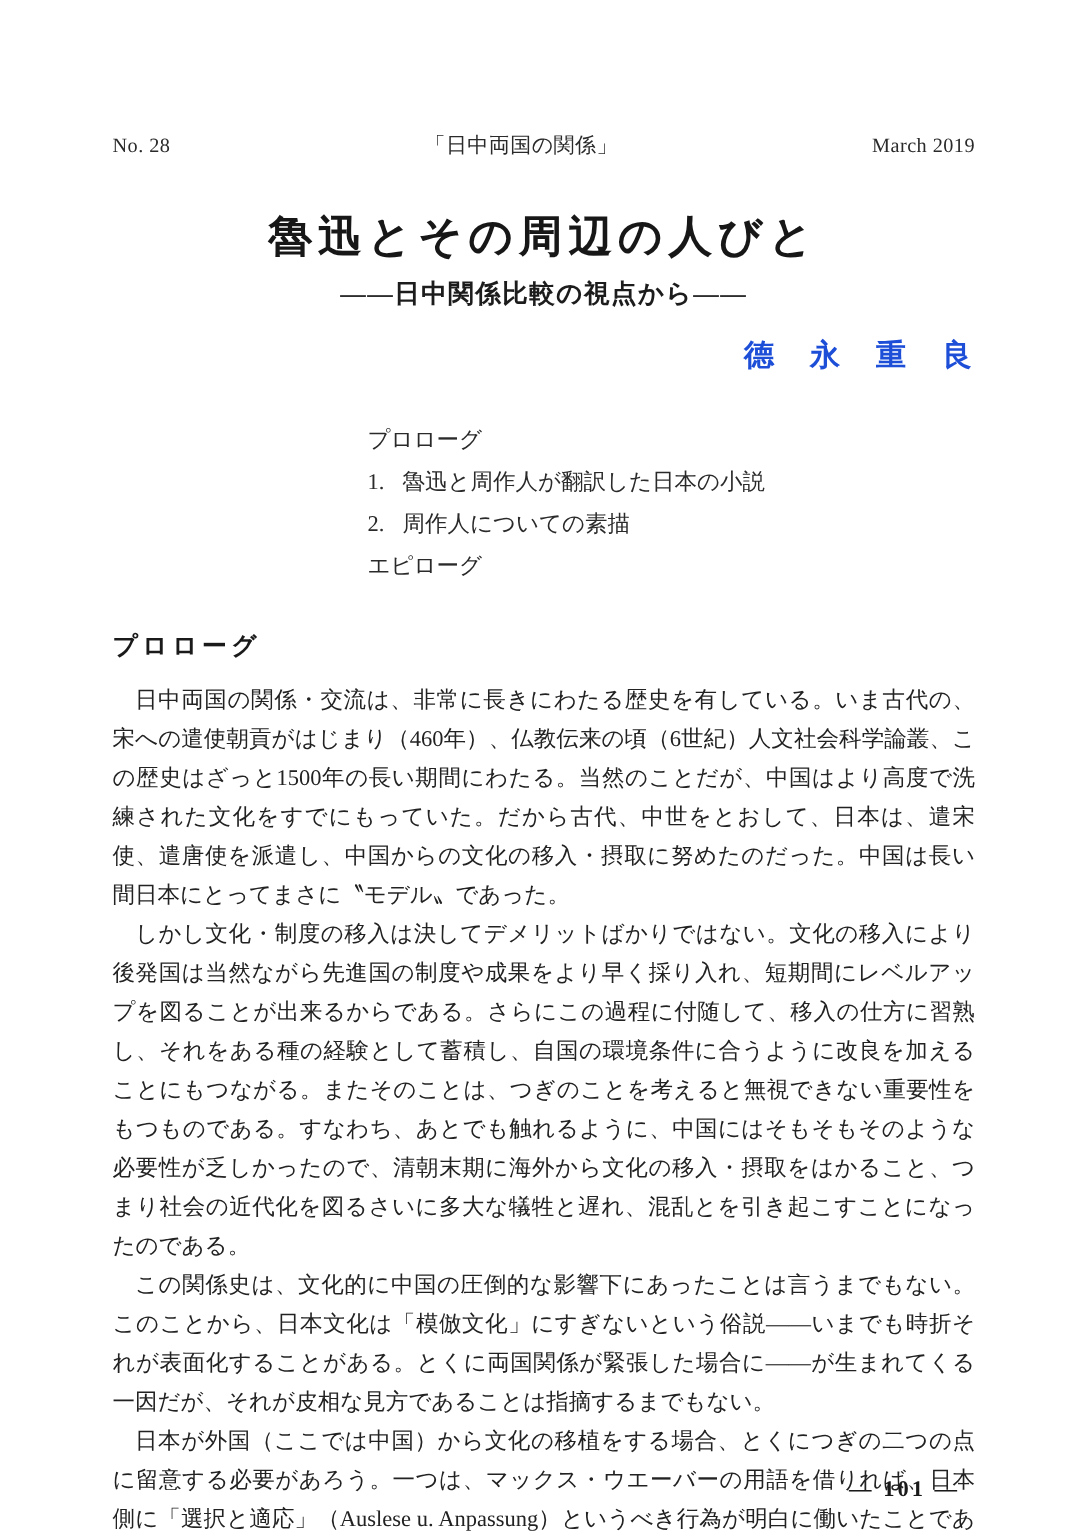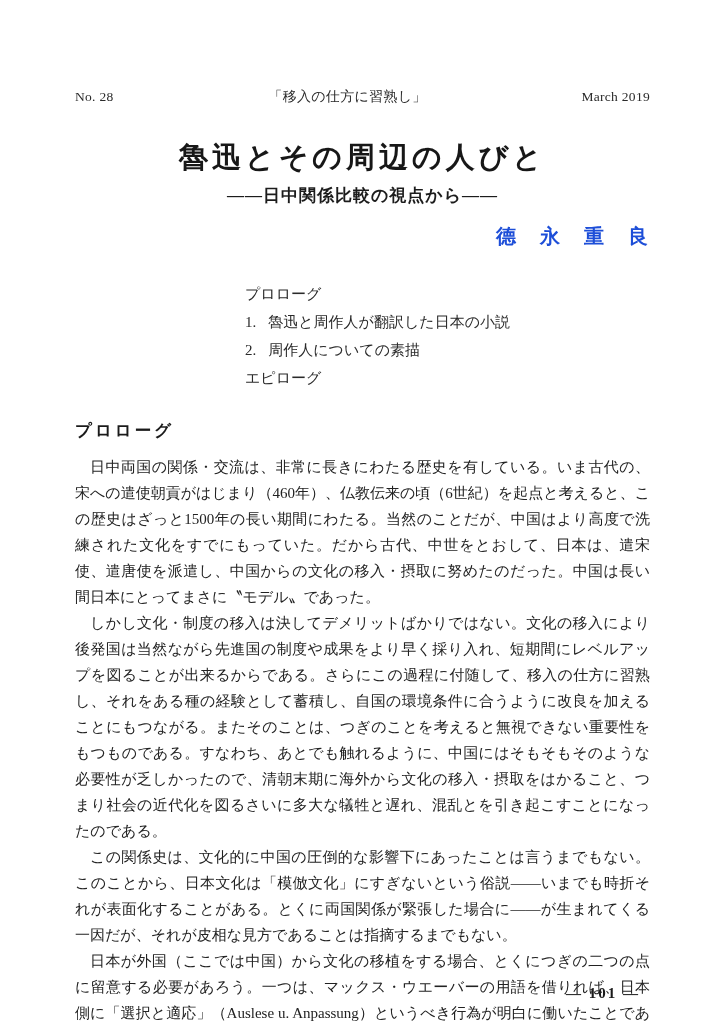--- a/index.html
+++ b/index.html
@@ -97,21 +97,21 @@
   }
 </style>
 </head>
 <body>
 
 <div class="page">
   <div class="inner">
 
     <div class="running-header">
       <span class="left">No. 28</span>
-      <span class="center">「移入の仕方に習熟し」</span>
+      <span class="center">「日中両国の関係」</span>
       <span class="right">March 2019</span>
     </div>
 
     <h1 class="title">魯迅とその周辺の人びと</h1>
     <div class="subtitle">——日中関係比較の視点から——</div>
     <div class="author">德　永　重　良</div>
 
     <div class="toc">
       <div class="toc-line">
         <span class="toc-num"></span><span>プロローグ</span>
@@ -123,21 +123,21 @@
         <span class="toc-num">2.</span><span>周作人についての素描</span>
       </div>
       <div class="toc-line">
         <span class="toc-num"></span><span>エピローグ</span>
       </div>
     </div>
 
     <h2 class="section-heading">プロローグ</h2>
 
     <div class="body-text">
-      <p>日中両国の関係・交流は、非常に長きにわたる歴史を有している。いま古代の、宋への遣使朝貢がはじまり（460年）、仏教伝来の頃（6世紀）を起点と考えると、この歴史はざっと1500年の長い期間にわたる。当然のことだが、中国はより高度で洗練された文化をすでにもっていた。だから古代、中世をとおして、日本は、遣宋使、遣唐使を派遣し、中国からの文化の移入・摂取に努めたのだった。中国は長い間日本にとってまさに〝モデル〟であった。</p>
+      <p>日中両国の関係・交流は、非常に長きにわたる歴史を有している。いま古代の、宋への遣使朝貢がはじまり（460年）、仏教伝来の頃（6世紀）人文社会科学論叢、この歴史はざっと1500年の長い期間にわたる。当然のことだが、中国はより高度で洗練された文化をすでにもっていた。だから古代、中世をとおして、日本は、遣宋使、遣唐使を派遣し、中国からの文化の移入・摂取に努めたのだった。中国は長い間日本にとってまさに〝モデル〟であった。</p>
       <p>しかし文化・制度の移入は決してデメリットばかりではない。文化の移入により後発国は当然ながら先進国の制度や成果をより早く採り入れ、短期間にレベルアップを図ることが出来るからである。さらにこの過程に付随して、移入の仕方に習熟し、それをある種の経験として蓄積し、自国の環境条件に合うように改良を加えることにもつながる。またそのことは、つぎのことを考えると無視できない重要性をもつものである。すなわち、あとでも触れるように、中国にはそもそもそのような必要性が乏しかったので、清朝末期に海外から文化の移入・摂取をはかること、つまり社会の近代化を図るさいに多大な犠牲と遅れ、混乱とを引き起こすことになったのである。</p>
       <p>この関係史は、文化的に中国の圧倒的な影響下にあったことは言うまでもない。このことから、日本文化は「模倣文化」にすぎないという俗説——いまでも時折それが表面化することがある。とくに両国関係が緊張した場合に——が生まれてくる一因だが、それが皮相な見方であることは指摘するまでもない。</p>
       <p>日本が外国（ここでは中国）から文化の移植をする場合、とくにつぎの二つの点に留意する必要があろう。一つは、マックス・ウエーバーの用語を借りれば、日本側に「選択と適応」（Auslese u. Anpassung）というべき行為が明白に働いたことである。制度、文化は全面的な受容、たんなる模</p>
     </div>
 
   </div>
 
   <div class="footer">
     <span>— 101 —</span>
   </div>

